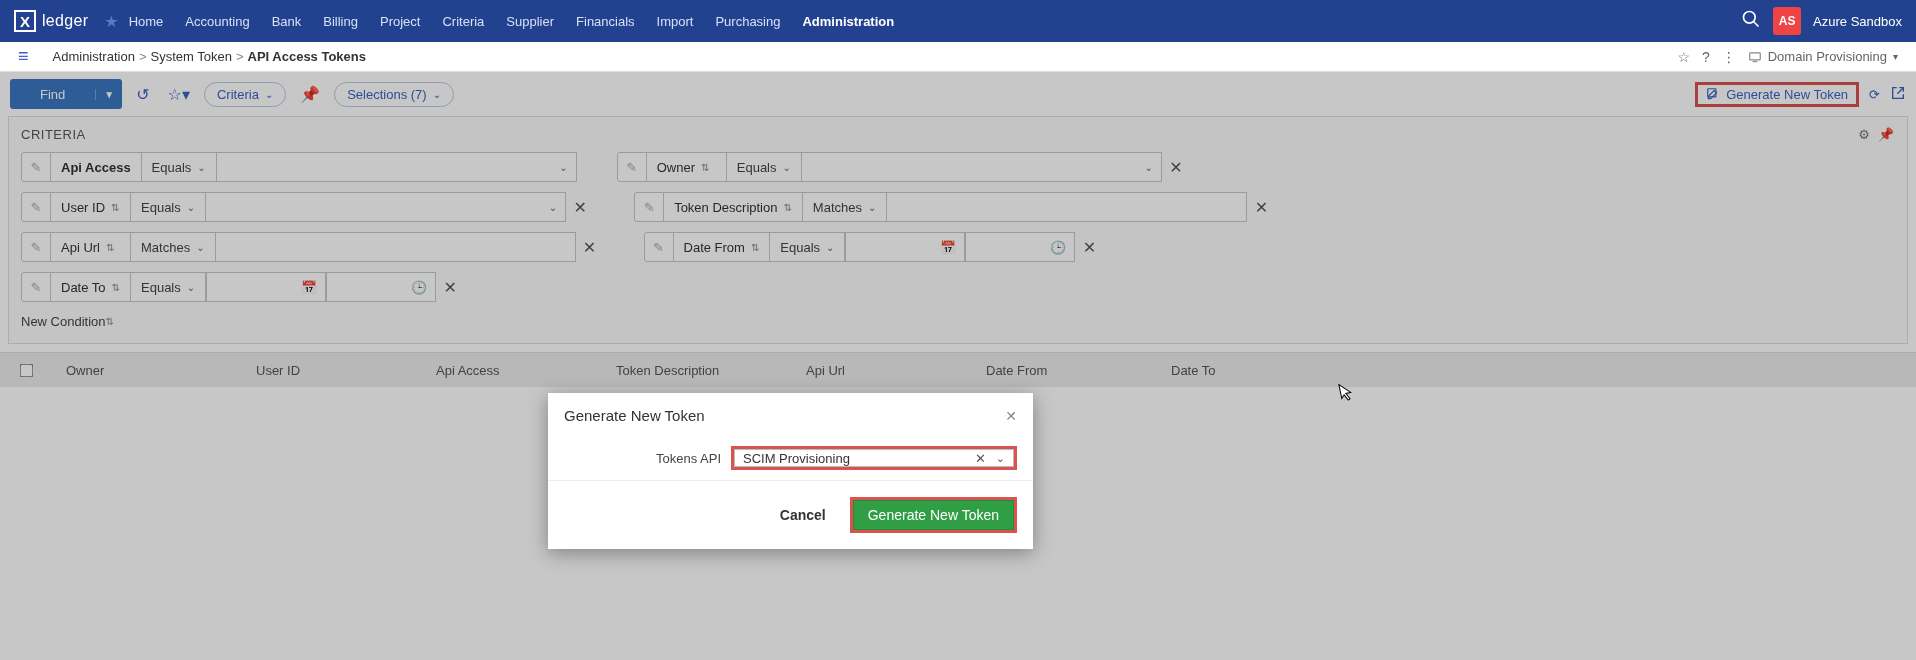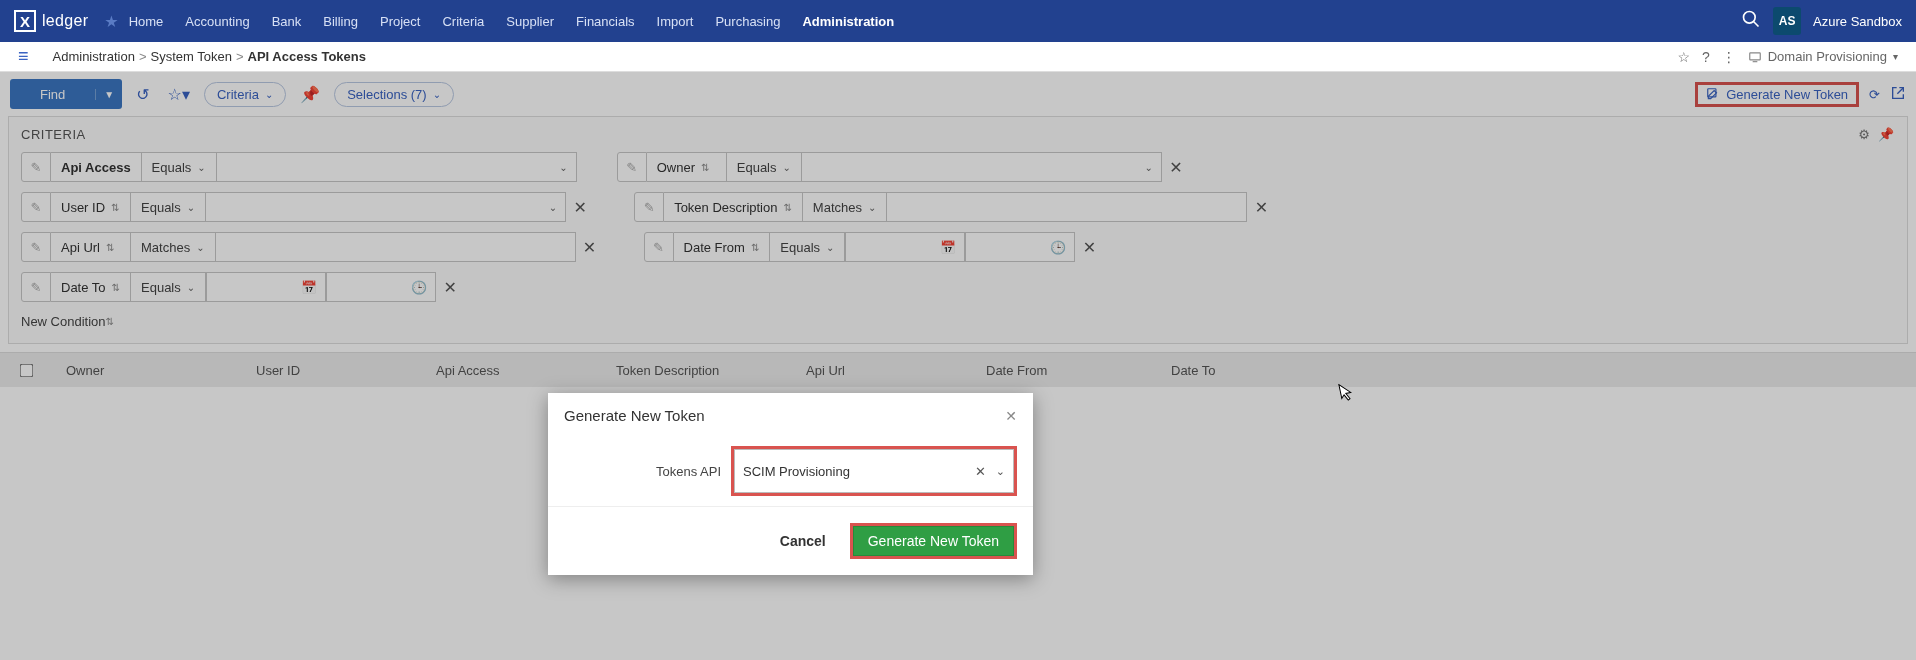--- a/index.html
+++ b/index.html
@@ -10,21 +10,21 @@
   .topnav { background:#22418f; height:42px; display:flex; align-items:center; color:#d7e0f5; padding:0 14px; }
   .logo { display:flex; align-items:center; gap:6px; margin-right:10px; }
   .logo-ico { width:22px; height:22px; border:2px solid #fff; display:flex; align-items:center; justify-content:center; color:#fff; font-weight:bold; font-size:15px; }
   .logo-txt { color:#fff; font-size:16px; font-weight:400; letter-spacing:.3px; }
   .star { color:#5a7bc4; margin:0 10px 0 6px; font-size:16px; }
   .nav-items { display:flex; gap:22px; }
   .nav-items span { cursor:pointer; }
   .nav-items .active { color:#fff; font-weight:600; }
   .nav-right { margin-left:auto; display:flex; align-items:center; gap:12px; }
   .search-ico { color:#fff; font-size:18px; }
-  .avatar { width:28px; height:28px; background:#0c4a6e; color:#fff; display:flex; align-items:center; justify-content:center; font-weight:600; border-radius:3px; font-size:12px; }
+  .avatar { width:28px; height:28px; background:#ef4444; color:#fff; display:flex; align-items:center; justify-content:center; font-weight:600; border-radius:3px; font-size:12px; }
   .org-name { color:#fff; font-weight:500; }
 
   
   .subbar { height:30px; border-bottom:1px solid #ddd; display:flex; align-items:center; padding:0 18px; font-size:13px; }
   .hamb { color:#3a63c2; margin-right:24px; font-size:18px; }
   .crumbs a { color:#333; text-decoration:none; }
   .crumbs .sep { color:#888; margin:0 4px; }
   .crumbs .last { font-weight:600; }
   .subbar-right { margin-left:auto; display:flex; align-items:center; gap:12px; color:#666; }
   .subbar-right svg, .subbar-right span.ic { font-size:14px; }
@@ -84,21 +84,21 @@
   .thead input[type=checkbox]{ transform:scale(1.05); }
 
   
   .modal { position:absolute; left:548px; top:393px; width:485px; background:#fff; box-shadow:0 4px 18px rgba(0,0,0,.35); z-index:50; }
   .modal-head { display:flex; align-items:center; padding:14px 16px 8px 16px; }
   .modal-title { font-size:15px; color:#333; }
   .modal-close { margin-left:auto; color:#888; cursor:pointer; font-size:14px; }
   .modal-body { padding:14px 16px 10px 16px; display:flex; align-items:center; justify-content:flex-end; gap:10px; }
   .fld-label { color:#444; }
   .fld-wrap { border:3px solid #d9534f; padding:0; }
-  .fld { border:1px solid #bbb; height:44px; width:280px; display:flex; align-items:center; padding:0 8px; position:relative; background:#fff; }
+  .fld { border:1px solid #bbb; height:18px; width:280px; display:flex; align-items:center; padding:0 8px; position:relative; background:#fff; }
   .fld .val { flex:1; color:#333; }
   .fld .xx { color:#555; margin-right:10px; cursor:pointer; }
   .fld .caret { font-size:11px; color:#555; }
   .modal-foot { display:flex; justify-content:flex-end; gap:18px; padding:16px; border-top:1px solid #eee; }
   .btn-cancel { color:#333; font-weight:600; background:none; border:none; cursor:pointer; font-size:14px; }
   .btn-gen-wrap { border:3px solid #d9534f; }
   .btn-gen { background:#2f9e44; color:#fff; border:1px solid #278a3a; padding:6px 14px; font-size:14px; cursor:pointer; }
 
   
   .cursor { position:absolute; left:1340px; top:382px; z-index:60; font-size:16px; color:#000; transform:rotate(-12deg); }

